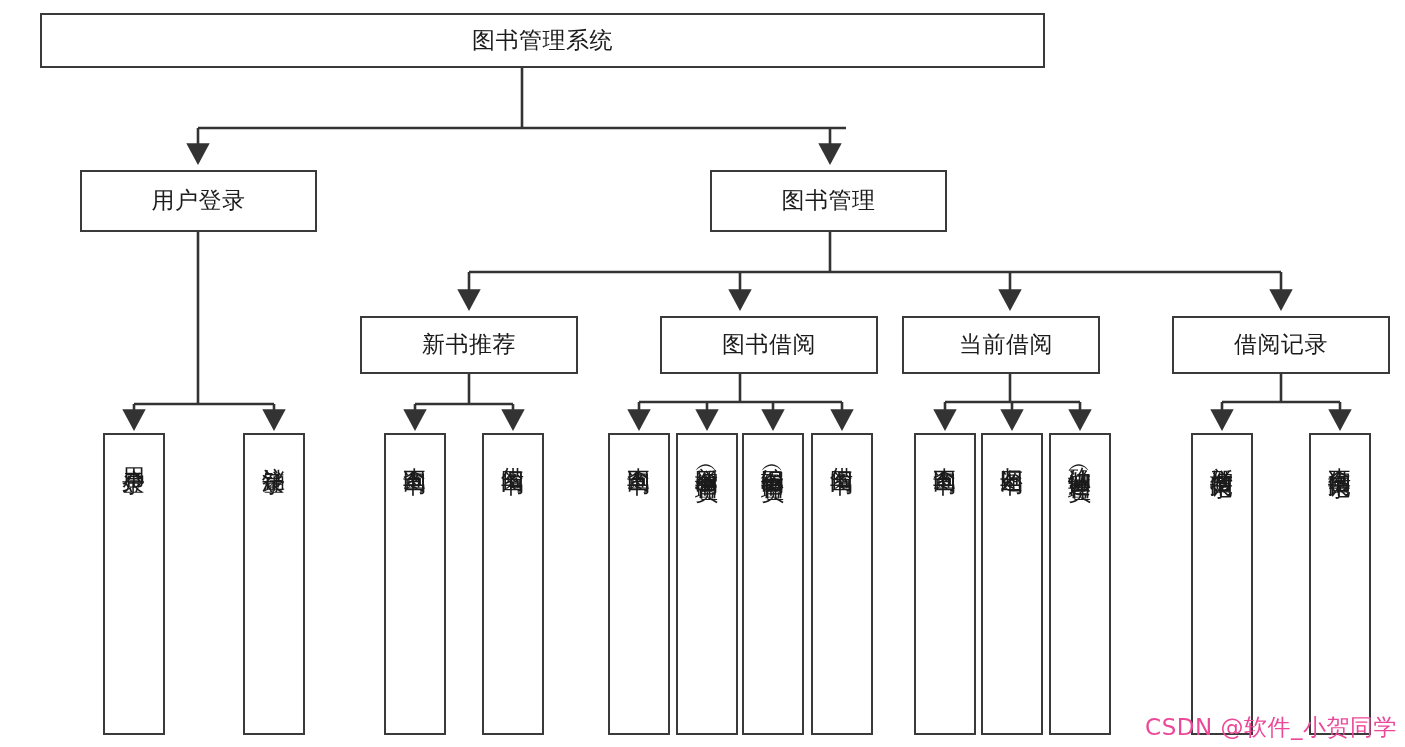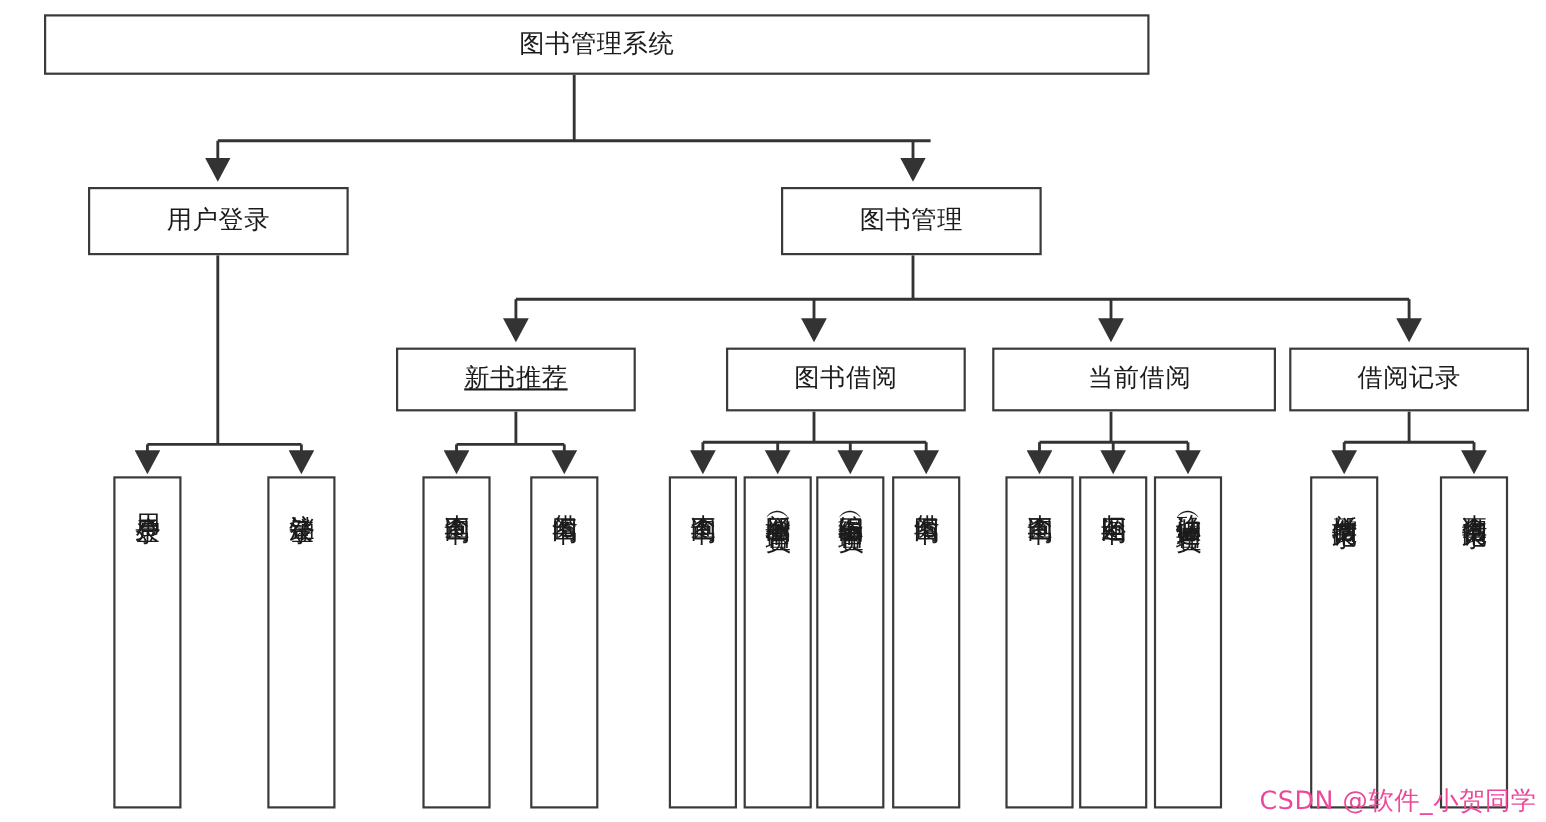--- a/index.html
+++ b/index.html
@@ -129,29 +129,29 @@
   </div>
 
   <div class="node node-h" style="left:80px; top:170px; width:237px; height:62px;">
     <span>用户登录</span>
   </div>
 
   <div class="node node-h" style="left:710px; top:170px; width:237px; height:62px;">
     <span>图书管理</span>
   </div>
 
-  <div class="node node-h" style="left:360px; top:316px; width:218px; height:58px;text-decoration:underline;">
+  <div class="node node-h" style="left:360px; top:316px; width:218px; height:58px;">
     <span>新书推荐</span>
   </div>
 
   <div class="node node-h" style="left:632px; top:316px; width:218px; height:58px;margin-left:28px;">
     <span>图书借阅</span>
   </div>
 
-  <div class="node node-h" style="left:902px; top:316px; width:258px; height:58px;padding-left:10px;">
+  <div class="node node-h" style="left:902px; top:316px; width:198px; height:58px;padding-left:10px;">
     <span>当前借阅</span>
   </div>
 
   <div class="node node-h" style="left:1172px; top:316px; width:218px; height:58px;">
     <span>借阅记录</span>
   </div>
 
   <div class="node node-leaf" style="left:103px; top:433px; width:62px; height:302px;">
     <span class="vtext">用户登录</span>
   </div>

